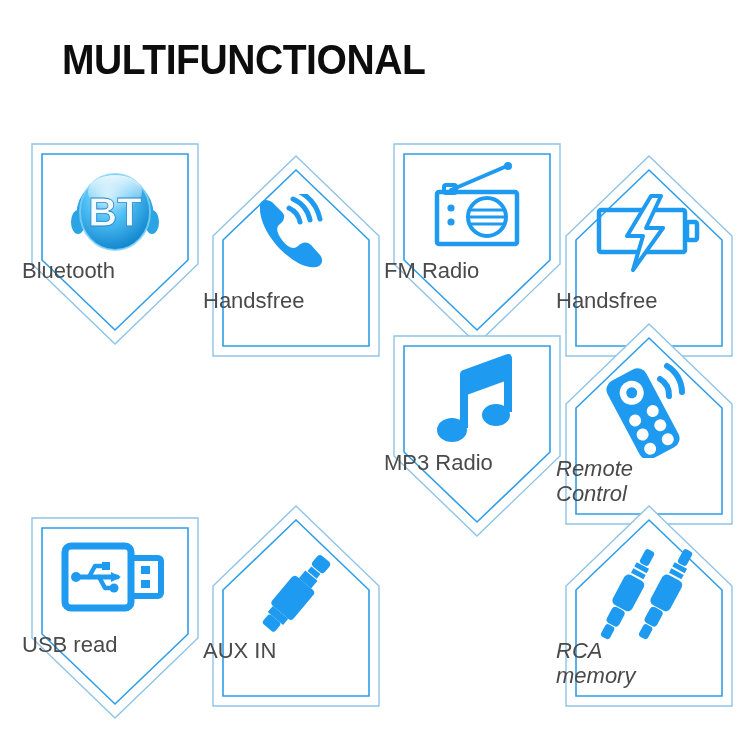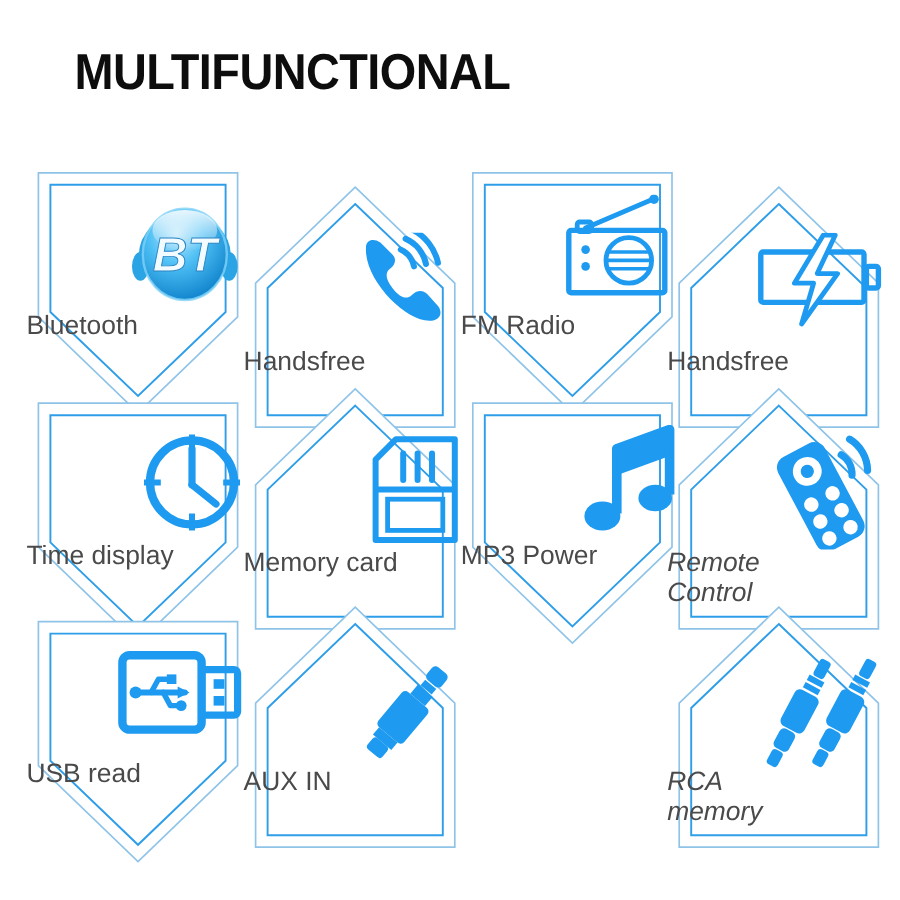--- a/index.html
+++ b/index.html
@@ -60,22 +60,21 @@
     font-size: 22px;
     line-height: 25px;
     font-family: "Liberation Sans", sans-serif;
     white-space: pre-line;
   }
 
   .cell .icon {
     position: absolute;
     left: 0;
     width: 186px;
-    text-align: right;
-    font-style: italic;
+    text-align: center;
   }
 
   .cell .icon svg { display: inline-block; }
 
   
   .pd .label { top: 120px; }
   .pd .icon  { top: 24px; }
 
   
   .pu .label { top: 138px; }
@@ -172,71 +171,36 @@
     <div class="icon">
       <svg width="116" height="80" viewBox="0 0 116 80">
         <rect x="8" y="16" width="86" height="42" rx="2" fill="none" stroke="#1e9bf0" stroke-width="4.5"></rect>
         <rect x="96" y="28" width="10" height="18" rx="2" fill="none" stroke="#1e9bf0" stroke-width="4.5"></rect>
         <polygon points="60,2 36,42 52,42 42,76 72,34 55,34 70,2" fill="#ffffff" stroke="#1e9bf0" stroke-width="4" stroke-linejoin="round"></polygon>
       </svg>
     </div>
     <div class="label">Handsfree</div>
   </div>
 
-  <div class="cell pd" style="left:22px;  top:330px;">
-    <svg class="shape" viewBox="0 0 186 212">
-      <polygon points="10,6 176,6 176,126 93,206 10,126" fill="#ffffff" stroke="#8fc4e8" stroke-width="1.4"></polygon>
-      <polygon points="20,16 166,16 166,122 93,192 20,122" fill="none" stroke="#2f9ee8" stroke-width="1.6"></polygon>
-    </svg>
-    <div class="icon">
-      <svg width="96" height="96" viewBox="0 0 96 96">
-        <circle cx="48" cy="48" r="35" fill="none" stroke="#1e9bf0" stroke-width="7"></circle>
-        <line x1="48" y1="8" x2="48" y2="22" stroke="#1e9bf0" stroke-width="5"></line>
-        <line x1="48" y1="74" x2="48" y2="88" stroke="#1e9bf0" stroke-width="5"></line>
-        <line x1="8" y1="48" x2="22" y2="48" stroke="#1e9bf0" stroke-width="5"></line>
-        <line x1="74" y1="48" x2="88" y2="48" stroke="#1e9bf0" stroke-width="5"></line>
-        <line x1="48" y1="20" x2="48" y2="50" stroke="#1e9bf0" stroke-width="6" stroke-linecap="round"></line>
-        <line x1="48" y1="50" x2="68" y2="66" stroke="#1e9bf0" stroke-width="6" stroke-linecap="round"></line>
-      </svg>
-    </div>
-    <div class="label">Time display</div>
-  </div>
-
-  <div class="cell pu" style="left:203px; top:318px;">
-    <svg class="shape" viewBox="0 0 186 212">
-      <polygon points="93,6 176,86 176,206 10,206 10,86" fill="#ffffff" stroke="#8fc4e8" stroke-width="1.4"></polygon>
-      <polygon points="93,20 166,90 166,196 20,196 20,90" fill="none" stroke="#2f9ee8" stroke-width="1.6"></polygon>
-    </svg>
-    <div class="icon">
-      <svg width="86" height="94" viewBox="0 0 86 94">
-        <path d="M27,4 L76,4 L76,88 L10,88 L10,21 Z" fill="none" stroke="#1e9bf0" stroke-width="5" stroke-linejoin="round"></path>
-        <line x1="33" y1="16" x2="33" y2="38" stroke="#1e9bf0" stroke-width="5" stroke-linecap="round"></line>
-        <line x1="45" y1="16" x2="45" y2="38" stroke="#1e9bf0" stroke-width="5" stroke-linecap="round"></line>
-        <line x1="57" y1="16" x2="57" y2="38" stroke="#1e9bf0" stroke-width="5" stroke-linecap="round"></line>
-        <line x1="10" y1="46" x2="76" y2="46" stroke="#1e9bf0" stroke-width="5"></line>
-        <rect x="20" y="54" width="46" height="26" fill="none" stroke="#1e9bf0" stroke-width="4"></rect>
-      </svg>
-    </div>
-    <div class="label">Memory card</div>
-  </div>
+
 
   <div class="cell pd" style="left:384px; top:330px;">
     <svg class="shape" viewBox="0 0 186 212">
       <polygon points="10,6 176,6 176,126 93,206 10,126" fill="#ffffff" stroke="#8fc4e8" stroke-width="1.4"></polygon>
       <polygon points="20,16 166,16 166,122 93,192 20,122" fill="none" stroke="#2f9ee8" stroke-width="1.6"></polygon>
     </svg>
     <div class="icon">
       <svg width="86" height="96" viewBox="0 0 86 96">
         <path d="M30,74 L30,20 L74,4 L74,58" fill="none" stroke="#1e9bf0" stroke-width="8" stroke-linejoin="round"></path>
         <path d="M30,20 L74,4 L74,26 L30,42 Z" fill="#1e9bf0"></path>
         <ellipse cx="18" cy="76" rx="15" ry="12" fill="#1e9bf0"></ellipse>
         <ellipse cx="62" cy="61" rx="14" ry="11" fill="#1e9bf0"></ellipse>
       </svg>
     </div>
-    <div class="label">MP3 Power</div>
+    <div class="label">MP3 Radio</div>
   </div>
 
   <div class="cell pu" style="left:556px; top:318px;">
     <svg class="shape" viewBox="0 0 186 212">
       <polygon points="93,6 176,86 176,206 10,206 10,86" fill="#ffffff" stroke="#8fc4e8" stroke-width="1.4"></polygon>
       <polygon points="93,20 166,90 166,196 20,196 20,90" fill="none" stroke="#2f9ee8" stroke-width="1.6"></polygon>
     </svg>
     <div class="icon">
       <svg width="104" height="96" viewBox="0 0 104 96">
         <g transform="rotate(-28 46 52)">

